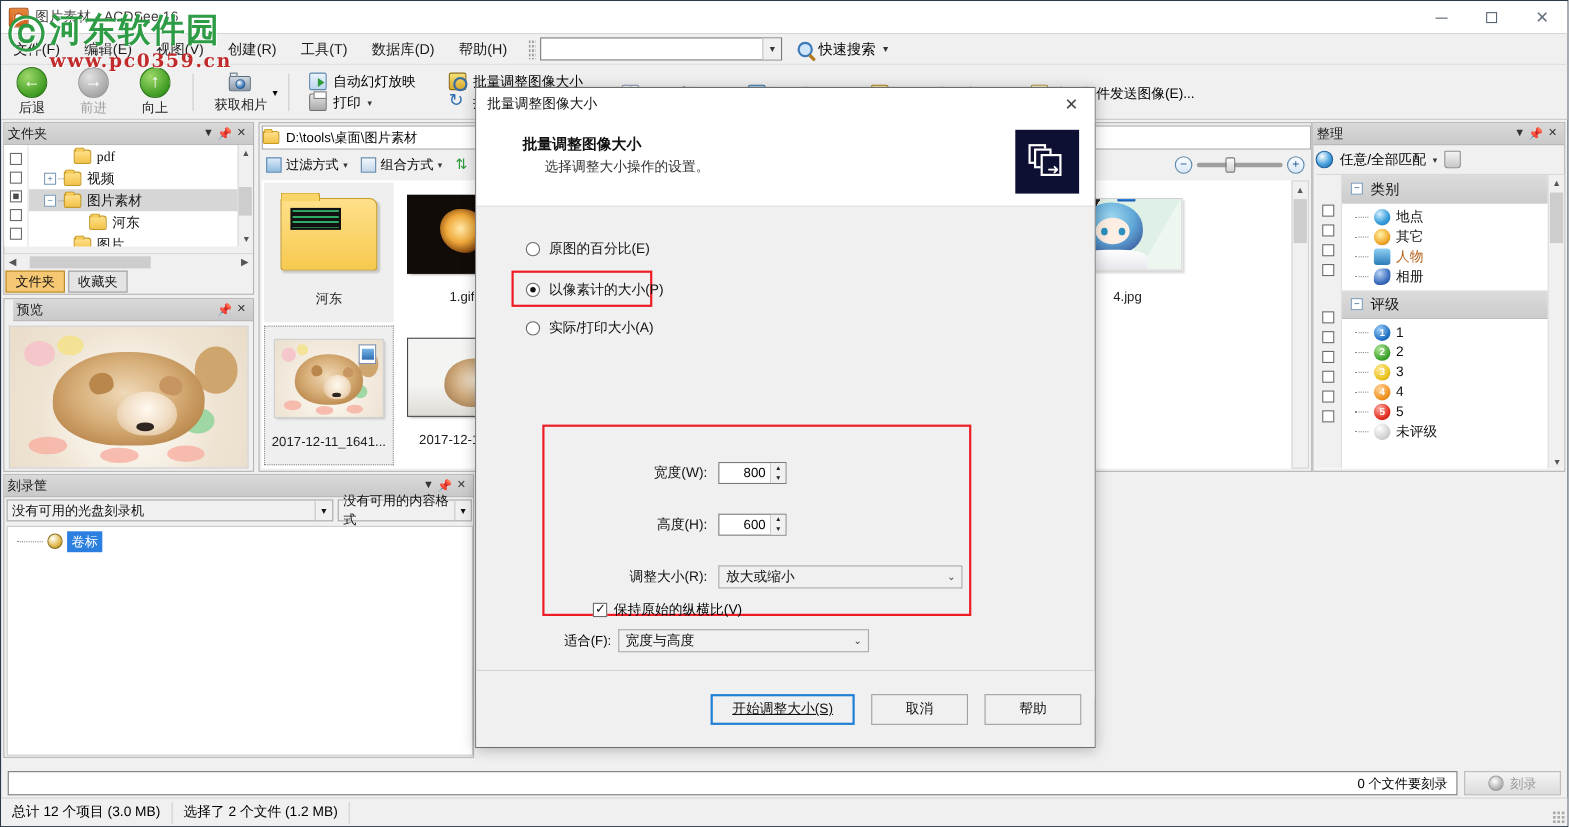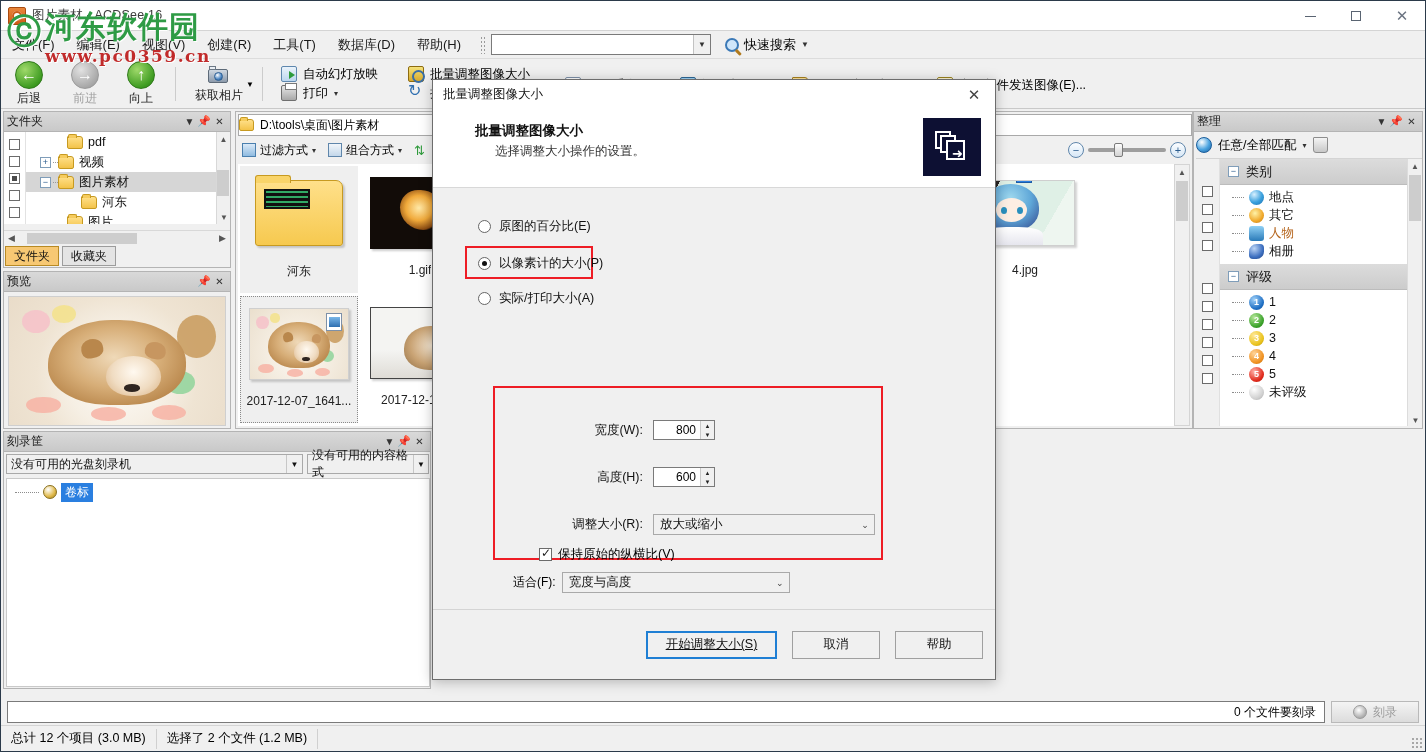--- a/index.html
+++ b/index.html
@@ -135,21 +135,21 @@
   .hbtn { width: 15px; height: 16px; display:flex; align-items:center; justify-content:center; font-size: 10px; color: #333; }
   .pin { font-size: 11px; }
 
   
   .folders-panel {
     position: absolute; left: 2px; top: 110px; width: 228px; height: 157px;
     background: #f0f0f0; border: 1px solid #b4b4b4;
   }
   .tree-area {
     position: absolute; left: 0; top: 20px; width: 226px; height: 92px;
-    background: #fff; display: flex;
+    background: #fff; display: flex; font-family: Liberation Serif, serif;
   }
   .chk-col { width: 22px; background: #fff; border-right: 1px solid #e2e2e2; padding-top: 3px;}
   .chk {
     width: 11px; height: 11px; border: 1px solid #6b6b6b; background: #fff;
     margin: 4px auto 6px auto;
   }
   .chk.part:after { content:""; display:block; width:5px;height:5px;background:#4b4b4b;margin:2px auto; }
   .tree-items { flex: 1; position: relative; overflow: hidden; }
   .tnode {
     height: 20px; display: flex; align-items: center; font-size: 12.5px; color: #111;
@@ -181,21 +181,21 @@
   .hs-thumb { position:absolute; left:8px; top:1px; width:110px; height:11px; background:#cdcdcd;}
   .tabrow { position: absolute; left: 1px; bottom: 1px; height: 20px; display: flex; gap: 3px; }
   .tab {
     padding: 1px 8px; font-size: 12px; border: 1px solid #9c9c9c; background: #e4e4e4; color: #111;
   }
   .tab.active { background: #f7c873; border-color: #b88a24; }
 
   
   .preview-panel {
     position: absolute; left: 2px; top: 270px; width: 228px; height: 158px;
-    background: #f0f0f0; border: 1px solid #b4b4b4;
+    background: #f0f0f0; border: 1px solid #b4b4b4; padding-left: 8px;
   }
   .preview-img {
     position:absolute; left:4px; top:24px; width:218px; height:130px;
     background:
       radial-gradient(circle at 50% 62%, #fdfbf7 0%, #f6efe4 38%, #efe4d3 60%, #e9dcc9 100%);
     border: 1px solid #cfcfcf; overflow: hidden;
   }
   .dog { position:absolute; left:18%; top:18%; width:64%; height:66%;
     background: radial-gradient(ellipse at 48% 44%, #efd9b8 0%, #d7ae78 45%, #b9874c 78%, #9a6b36 100%);
     border-radius: 46% 48% 42% 44% / 52% 50% 46% 44%;
@@ -766,21 +766,21 @@
               <span class="blob b7"></span>
             <div class="dog">
                 <div class="dog-ear"></div>
                 <div class="dog-ear2"></div>
                 <div class="dog-face"></div>
                 <div class="dog-nose"></div>
               </div>
             <span class="doc-badge"></span>
           </div>
         </div>
-        <div class="cell-cap">2017-12-07_1641...</div>
+        <div class="cell-cap">2017-12-11_1641...</div>
       </div>
       <div class="cell">
         <div class="cell-img">
           <div class="thumb-dog2">
             <div class="dog" style="left:34%;top:26%;width:58%;height:62%;background:radial-gradient(ellipse at 50% 45%,#f4e7d4,#c9a374 55%,#8d6a40 100%);"></div>
           </div>
         </div>
         <div class="cell-cap">2017-12-15_...</div>
       </div>
     </div>

